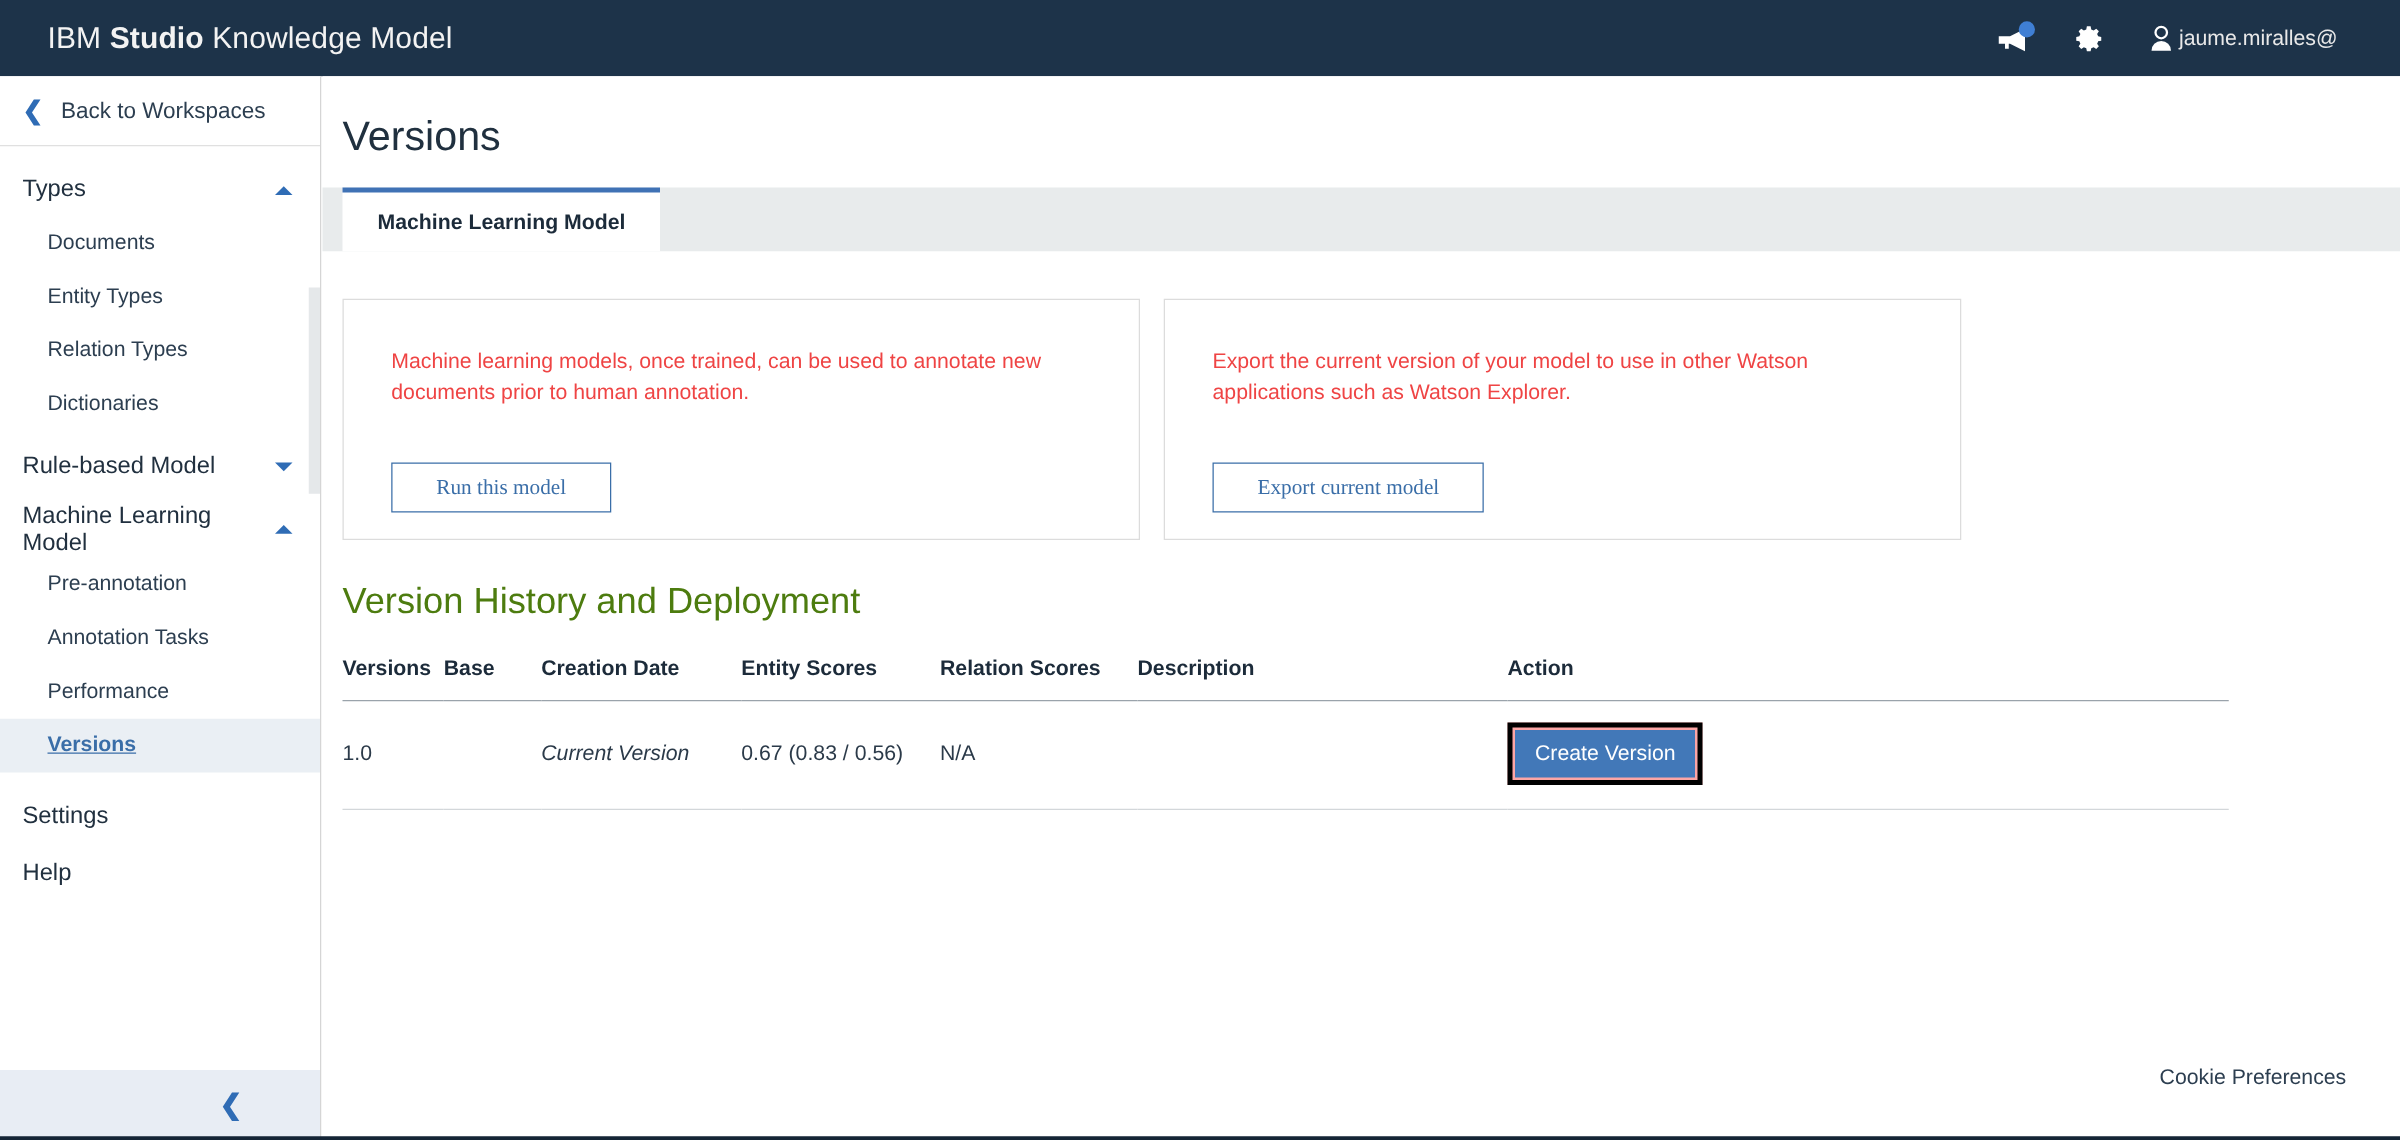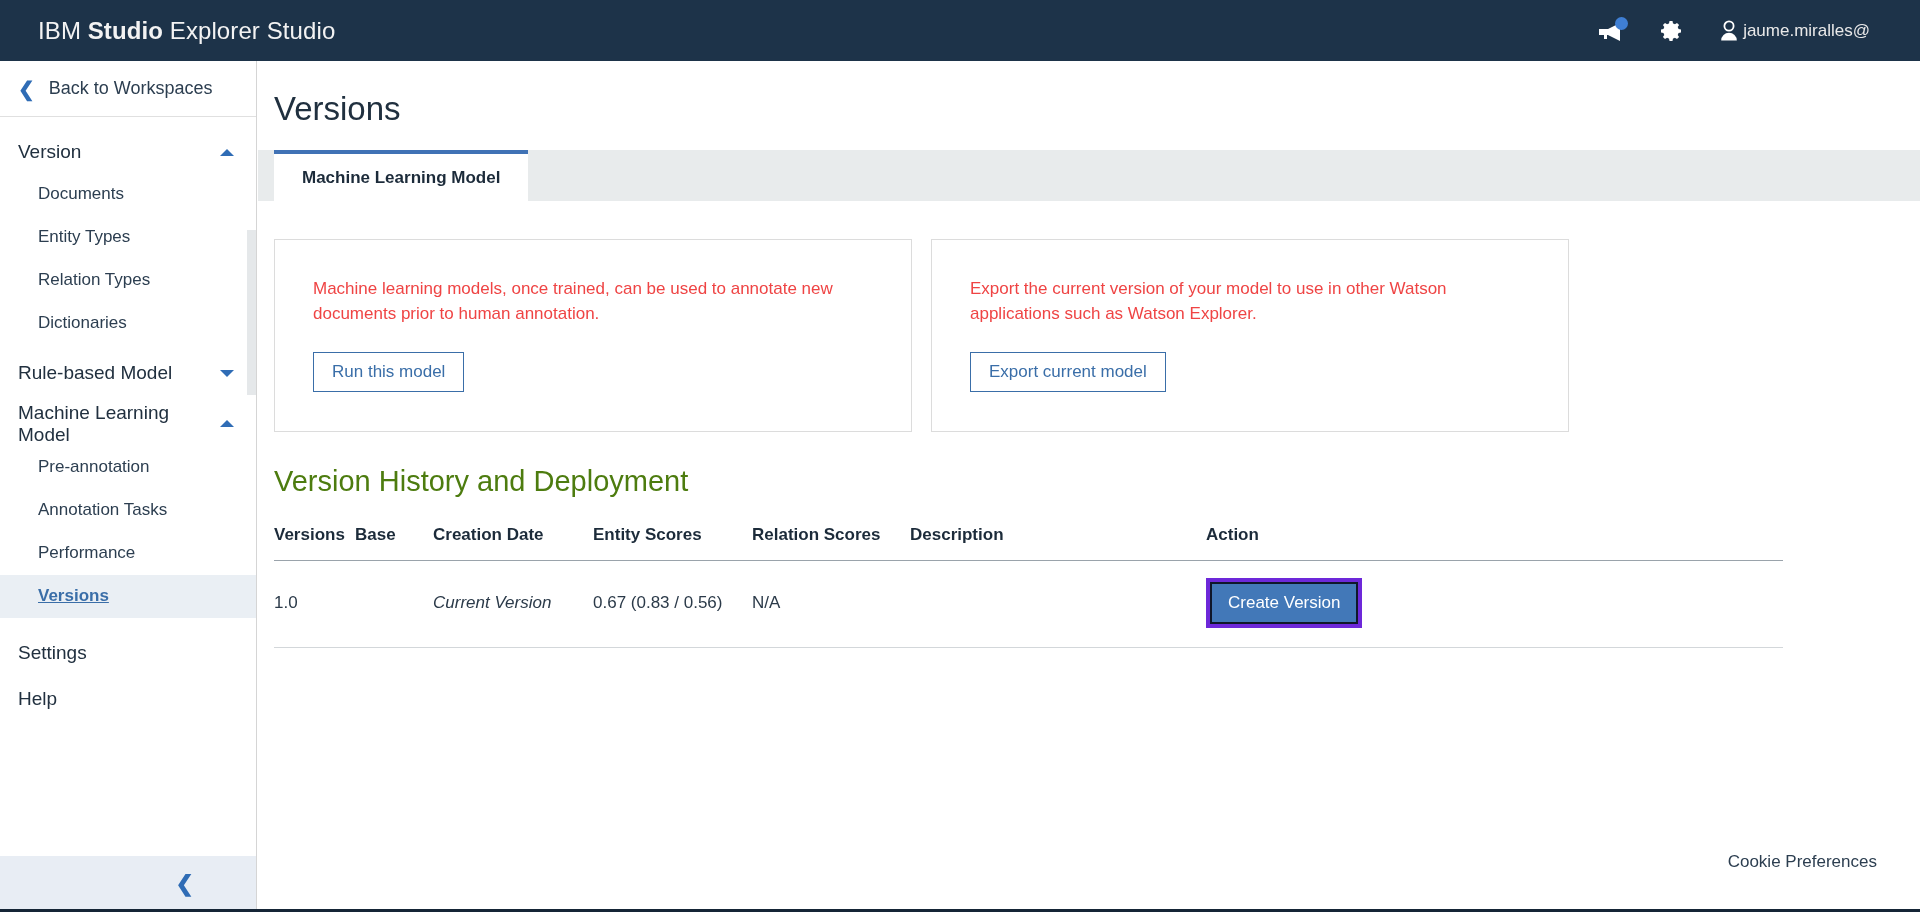--- a/index.html
+++ b/index.html
@@ -142,26 +142,27 @@
   .card {
     border: 1px solid #dcdcdc;
     background: #fff;
     width: 638px; height: 193px;
     padding: 37px 40px 0 38px;
   }
   .card p {
     font-size: 17px; line-height: 1.45; color: #ef4444;
   }
   .btn-outline {
-    margin-top: 26px;
+    margin-top: 44px;
     display: inline-flex; align-items: center; justify-content: center;
-    height: 40px; padding: 0 18px;
+    height: 40px; padding: 0 35px;
     border: 1px solid #3a6ea8; background: #fff;
     color: #3a6ea8; font-size: 17px;
     cursor: pointer;
+    font-family: Liberation Serif, serif;
   }
 
   .section-title {
     font-size: 29px; font-weight: 400; color: #4d7c0f;
     padding: 33px 0 0 16px;
   }
 
   .tbl {
     margin: 27px 16px 0 16px;
     width: 1509px;
@@ -183,22 +184,22 @@
   .c-version { width: 81px; }
   .c-base    { width: 78px; }
   .c-date    { width: 160px; }
   .c-entity  { width: 159px; }
   .c-rel     { width: 158px; }
   .c-desc    { width: 296px; }
 
   .action-cell { position: relative; }
   .highlight-box {
     display: inline-block;
-    border: 4px solid #6d28d9;
-    background: #0f172a;
+    border: 4px solid #000000;
+    background: #fca5a5;
     padding: 2px;
   }
   .btn-primary {
     display: inline-flex; align-items: center; justify-content: center;
     height: 38px; padding: 0 16px;
     background: #4278b8; color: #fff;
     border: none; font-size: 17px;
     font-family: "Liberation Sans", sans-serif;
     cursor: pointer;
   }
@@ -209,21 +210,21 @@
   }
   .bottomrule {
     position: absolute; left: 0; bottom: 0;
     width: 1920px; height: 3px; background: #152536;
   }
 </style>
 </head>
 <body>
 
 <div class="topbar">
-  <div class="brand"><span>IBM </span><span class="b">Studio</span><span> Explorer Studio</span></div>
+  <div class="brand"><span>IBM </span><span class="b">Studio</span><span> Knowledge Model</span></div>
 
   <div class="topbar-right">
 
     <div class="ticon">
       <div class="megaphone">
         <svg width="30" height="22" viewBox="0 0 30 22">
           <path d="M3 9 L3 15 L8 15 L8 19 L11 19 L11 15 L12 15 L24 21 L24 3 L12 9 Z" fill="#ffffff"></path>
         </svg>
       </div>
       <span class="dot"></span>
@@ -250,21 +251,21 @@
 
   <div class="back-row">
     <span class="chev-left">❮</span>
     <span class="lbl">Back to Workspaces</span>
   </div>
 
   <div class="nav">
     <div class="scrollthumb"></div>
 
     <div class="group-head">
-      <span class="gtitle">Version</span>
+      <span class="gtitle">Types</span>
       <span class="caret up"></span>
     </div>
     <div class="sub">
         <span class="t">Documents</span>
       </div>
     <div class="sub">
         <span class="t">Entity Types</span>
       </div>
     <div class="sub">
         <span class="t">Relation Types</span>

